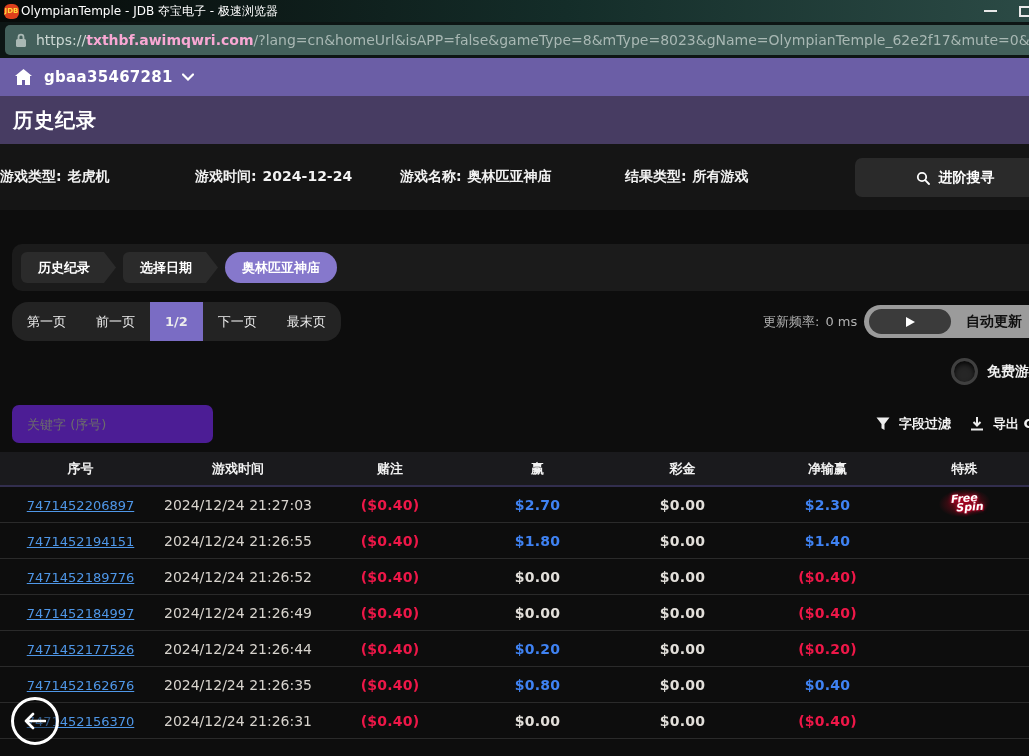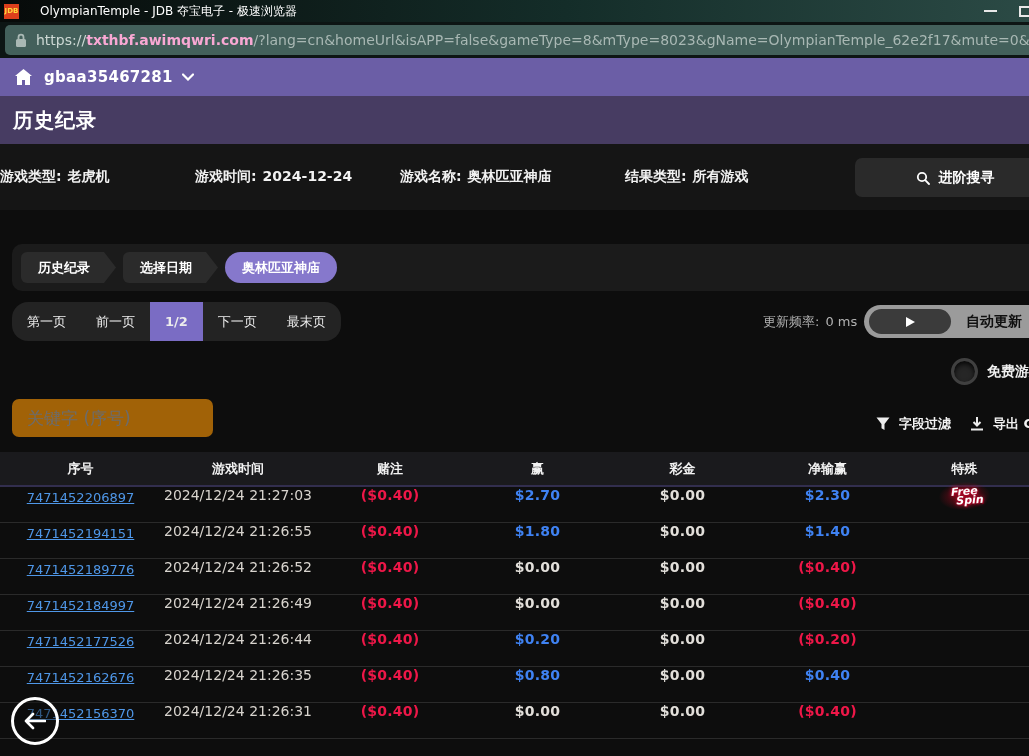--- a/index.html
+++ b/index.html
@@ -2,21 +2,21 @@
 <html style="--purple: #6b5ea6; --band: #473c62; --chip: #8678cc; --active: #7a6cc4; --red: #ee1748; --blue: #3f82f2; --link: #4f97e8;"><head>
 <meta charset="utf-8">
 <style>
   *{margin:0;padding:0;box-sizing:border-box;font-family:"DejaVu Sans","Liberation Sans",sans-serif}
   html,body{width:1029px;height:756px;overflow:hidden;background:#0d0d0d}
   body{position:relative}
   .abs{position:absolute}
 
   
   .titlebar{top:0;left:0;width:1029px;height:22px;background:linear-gradient(90deg,#070a09,#142d29 55%,#2b4a45);display:flex;align-items:center;padding-left:4px}
-  .favicon{width:15px;height:15px;background:#dd3f1c;color:#ffd83a;font-size:7px;font-weight:bold;display:flex;align-items:center;justify-content:center;border-radius:0;margin-right:21px;flex:0 0 auto}
+  .favicon{width:15px;height:15px;background:#dd3f1c;color:#ffd83a;font-size:7px;font-weight:bold;display:flex;align-items:center;justify-content:center;border-radius:6px;margin-right:2px;flex:0 0 auto}
   .wtitle{color:#fff;font-size:12px;white-space:nowrap}
   .win-min{top:10px;right:32px;width:13px;height:2px;background:#e8e8e8}
   .win-max{top:6px;right:-3px;width:13px;height:11px;border:2px solid #e8e8e8;background:transparent}
 
   
   .urlbar{top:22px;left:0;width:1029px;height:36px;background:#0d1514;display:flex;align-items:center}
   .urlinput{margin-left:5px;flex:1;height:30px;background:#43605b;border-radius:5px 0 0 5px;display:flex;align-items:center;padding:0 10px;overflow:hidden}
   .lock{flex:0 0 auto;margin-right:9px;display:flex}
   .url{font-size:14px;white-space:nowrap}
   .url-pre{color:#cdd8d4}
@@ -57,35 +57,35 @@
   .rlabel,.rvalue{color:#b2b2b2;font-size:13px}
   .toggle{left:864px;top:95px;width:222px;height:33px;background:#9b9b9b;border-radius:17px;display:flex;align-items:center}
   .knob{margin-left:5px;width:82px;height:25px;background:#3b3b3b;border-radius:13px;display:flex;align-items:center;justify-content:center;flex:0 0 auto}
   .play{width:0;height:0;border-left:9px solid #fff;border-top:5px solid transparent;border-bottom:5px solid transparent}
   .tlabel{margin-left:15px;font-size:14px;font-weight:bold;color:#101010;white-space:nowrap}
 
   .freegame{left:951px;top:148px;display:flex;align-items:center;gap:9px;white-space:nowrap}
   .radio{width:27px;height:27px;border-radius:50%;background:#262626;border:3px solid #404040;box-shadow:inset 0 3px 5px rgba(0,0,0,.8);flex:0 0 auto}
   .fglabel{color:#f0f0f0;font-size:14px;font-weight:bold}
 
-  .search{left:12px;top:189px;width:201px;height:38px;background:#a16207;border:none;border-radius:7px;color:#dcdcdc;padding:0 15px;font-size:17px;outline:none;position:absolute}
+  .search{left:12px;top:195px;width:201px;height:38px;background:#4c1d95;border:none;border-radius:7px;color:#dcdcdc;padding:0 15px;font-size:13px;outline:none;position:absolute}
   .search::placeholder{color:#6c6c6c}
 
   .toolbar{left:876px;top:197px;height:34px;display:flex;align-items:center;white-space:nowrap}
   .tb-ic{display:flex;margin-right:9px}
   .tb-label{color:#f2f2f2;font-size:13px;font-weight:bold}
   .tb-gap{width:19px}
 
   
   .table{left:0;top:242px;width:1029px}
   .thead{height:35px;background:#1a1a1d;border-bottom:2px solid #322e4e;display:flex;align-items:center}
   .cell{text-align:center}
   .c0{width:161px}.c1{width:154px}.c2{width:150px}.c3{width:145px}.c4{width:145px}.c5{width:145px}.c6{flex:1}
   .thead .cell{font-size:13px;font-weight:bold;color:#f2f2f2}
-  .trow{height:36px;display:flex;border-bottom:1px solid #2a2a2a}
+  .trow{height:36px;display:flex;align-items:center;border-bottom:1px solid #2a2a2a}
   .slink{color:var(--link,#4f97e8);text-decoration:underline;font-size:13px;cursor:pointer}
   .time{color:#d8d4ce;font-size:14px}
   .amt{font-size:14px;font-weight:600;letter-spacing:.2px}
   .neg{color:var(--red,#ee1748)}
   .pos{color:var(--blue,#3f82f2)}
   .zero{color:#e2dfda}
   .fsbadge{position:relative;display:inline-block;font-family:"DejaVu Serif","Liberation Serif",serif;font-style:italic;font-weight:bold;color:#fff;font-size:11px;line-height:9px;transform:rotate(-4deg);text-shadow:0 0 4px #e01040,1px 1px 1px #8a0018,-1px 0 1px #8a0018}
   .fsbadge div:nth-child(2){margin-left:10px}
   .fsbadge::before{content:'';position:absolute;inset:-5px -7px;background:radial-gradient(ellipse at center,rgba(140,10,28,.95),rgba(140,10,28,0) 72%);border-radius:50%;z-index:-1}
 

